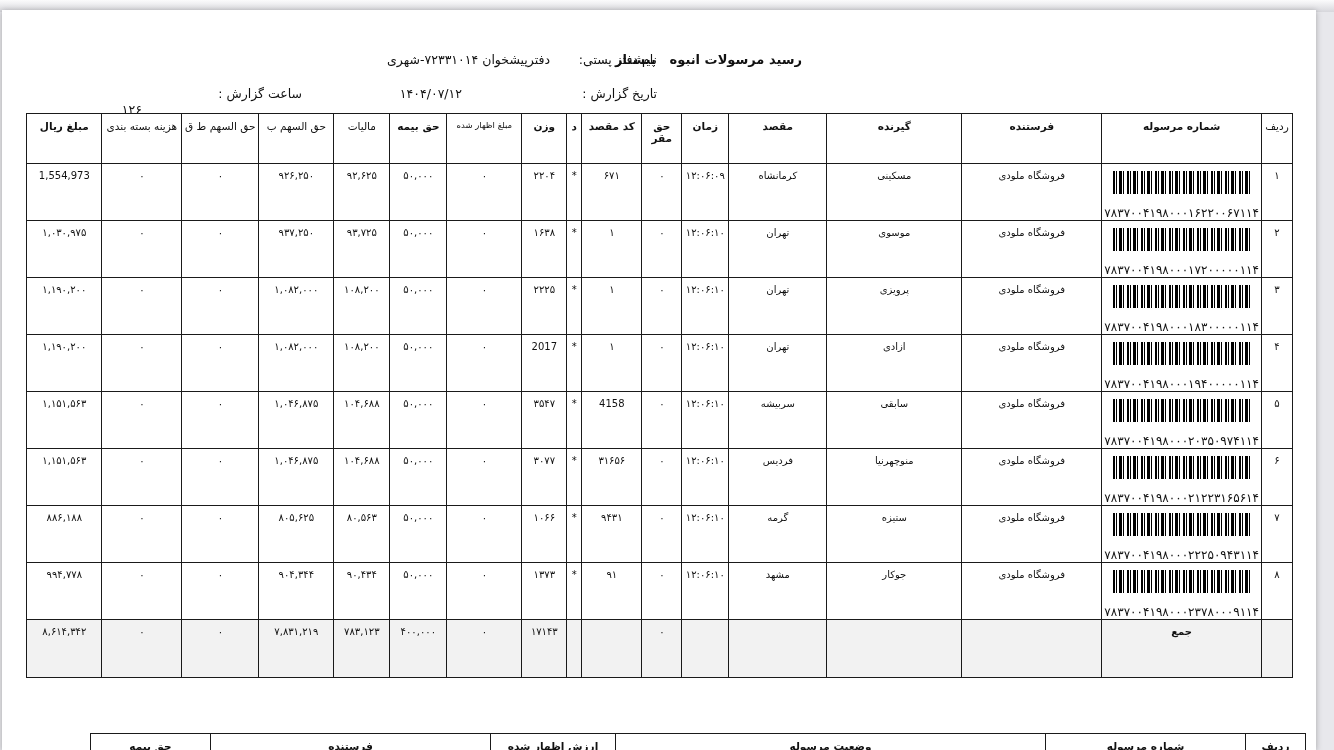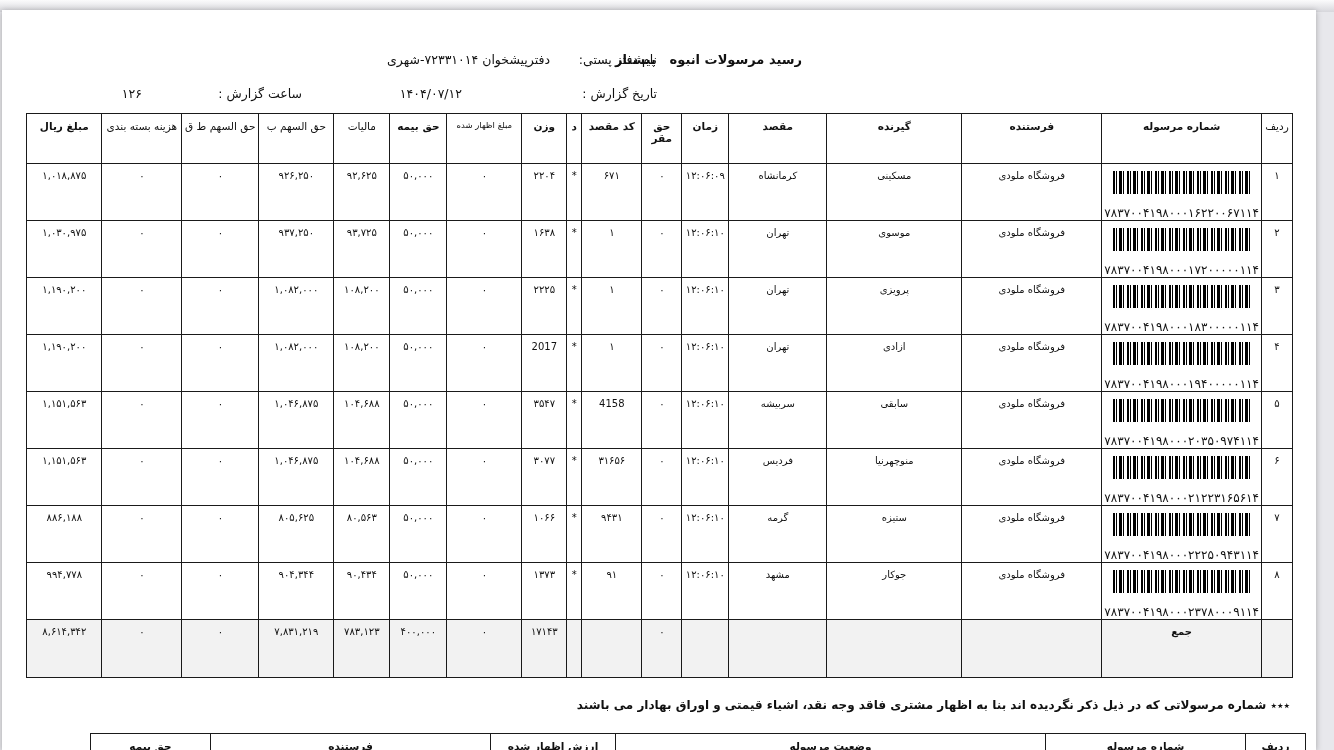--- a/index.html
+++ b/index.html
@@ -17,21 +17,21 @@
     background:#ffffff; box-shadow:0 1px 6px rgba(0,0,0,.30);
     direction:rtl; color:#111;
   }
   .report-title { position:absolute; top:42px; right:514px; font-size:13px; font-weight:bold; white-space:pre; }
   .hline { position:absolute; font-size:12.5px; font-weight:normal; white-space:nowrap; }
   .office-label  { top:42px; right:659px; }
   .office-value  { top:42px; right:766px; }
   .date-label    { top:76px; right:659px; }
   .date-value    { top:76px; right:854px; }
   .time-label    { top:76px; right:1014px; }
-  .time-value    { top:76px; right:1174px; }
+  .time-value    { top:92px; right:1174px; }
 
   table.main {
     position:absolute; top:103px; right:23px;
     border-collapse:collapse; table-layout:fixed; direction:rtl;
     background:#fff;
   }
   table.main th, table.main td {
     border:1.5px solid #1a1a1a; text-align:center; vertical-align:top;
     padding:6px 2px 0 2px; font-size:10px; overflow:hidden; word-wrap:break-word;
   }
@@ -136,21 +136,21 @@
           <td>۰</td>
           <td>۶۷۱</td>
           <td>*</td>
           <td>۲۲۰۴</td>
           <td>۰</td>
           <td>۵۰,۰۰۰</td>
           <td>۹۲,۶۲۵</td>
           <td>۹۲۶,۲۵۰</td>
           <td>۰</td>
           <td>۰</td>
-          <td>۱,۰۱۸,۸۷۵</td>
+          <td>1,554,973</td>
         </tr>
         <tr>
           <td>۲</td>
           <td>
             <div class="barcode"></div>
             <div class="bcnum">۷۸۳۷۰۰۴۱۹۸۰۰۰۱۷۲۰۰۰۰۰۱۱۴</div>
           </td>
           <td>فروشگاه ملودی</td>
           <td>موسوی</td>
           <td>تهران</td>
@@ -314,21 +314,20 @@
           <td>۴۰۰,۰۰۰</td>
           <td>۷۸۳,۱۲۳</td>
           <td>۷,۸۳۱,۲۱۹</td>
           <td>۰</td>
           <td>۰</td>
           <td>۸,۶۱۴,۳۴۲</td>
         </tr>
       </tbody>
   </table>
 
-  <div class="footer-note">٭٭٭ شماره مرسولاتی که در ذیل ذکر نگردیده اند بنا به اظهار مشتری فاقد وجه نقد، اشیاء قیمتی و اوراق بهادار می باشند</div>
 
   <table class="second">
     <colgroup>
         <col style="width: 60px;">
         <col style="width: 200px;">
         <col style="width: 430px;">
         <col style="width: 125px;">
         <col style="width: 280px;">
         <col style="width: 120px;">
       </colgroup>

